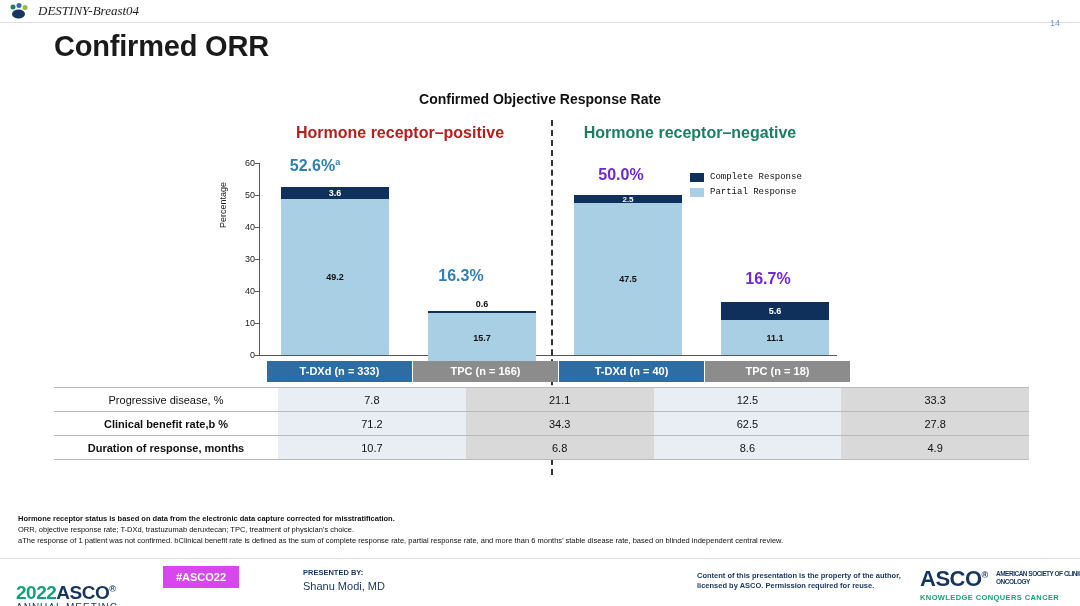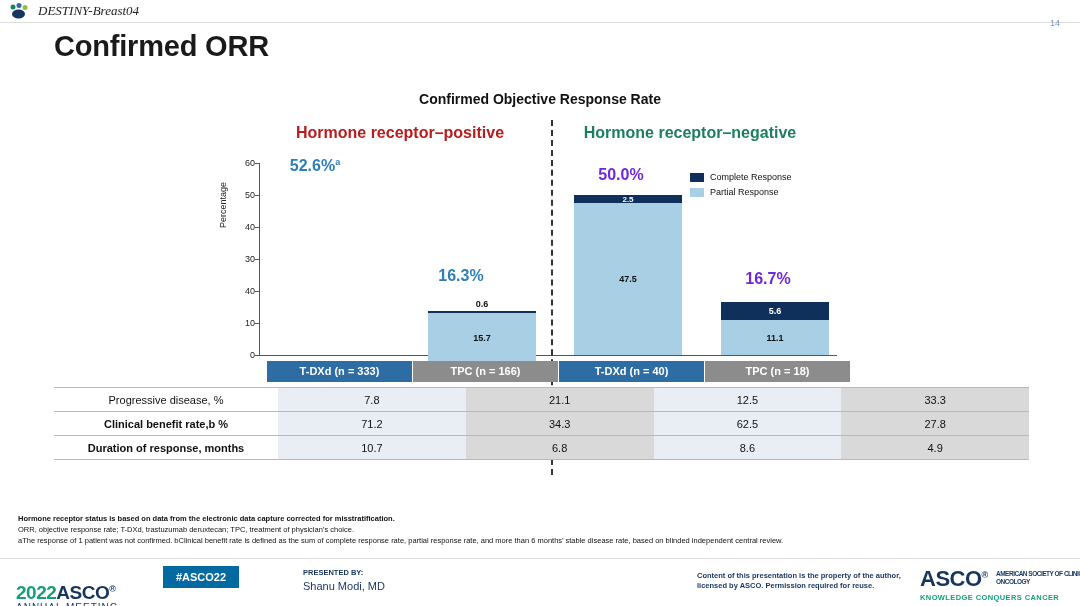--- a/index.html
+++ b/index.html
@@ -37,21 +37,21 @@
   .seg-val.dark{color:#ffffff;top:50%;transform:translateY(-50%);}
   .seg-val.light{color:#111;top:50%;transform:translateY(-50%);}
   .seg-val.outside{color:#111;top:-12px;}
 
   .total{position:absolute;font-size:16px;font-weight:bold;text-align:center;width:140px;}
   .total.blue{color:#2e7fb8;}
   .total.green{color:#6d28d9;}
   .total sup{font-size:9px;}
 
   
-  .legend{position:absolute;left:690px;top:172px;font-size:9px;color:#111;}
+  .legend{position:absolute;left:690px;top:172px;font-size:9px;color:#111;font-family:Liberation Mono, monospace;}
   .legend div{margin-bottom:5px;display:flex;align-items:center;}
   .legend .sw{width:14px;height:9px;margin-right:6px;display:inline-block;}
 
   
   .grpbox{position:absolute;top:361px;height:21px;line-height:21px;text-align:center;font-size:11px;font-weight:bold;color:#fff;}
   .grpbox.blue{background:#2e6ca4;}
   .grpbox.gray{background:#8c8c8c;}
 
   
   .tbl{position:absolute;left:54px;top:387px;width:975px;border-collapse:collapse;font-size:11px;color:#111;}
@@ -68,21 +68,21 @@
   .fn1{top:514px;font-weight:bold;}
   .fn2{top:525px;}
   .fn3{top:536px;}
 
   
   .footer{position:absolute;left:0;top:558px;width:1080px;height:48px;border-top:1px solid #dcdcdc;}
   .asco2022{position:absolute;left:16px;top:566px;margin-top:16px;}
   .asco2022 .l1{font-size:19px;font-weight:bold;color:#16355f;letter-spacing:-0.5px;}
   .asco2022 .l1 .yr{color:#16a07a;}
   .asco2022 .l2{font-size:10px;color:#16355f;letter-spacing:1px;margin-top:-2px;}
-  .hashtag{position:absolute;left:163px;top:566px;width:76px;height:22px;background:#0369a1;color:#fff;font-size:11px;font-weight:bold;text-align:center;line-height:22px;}
+  .hashtag{position:absolute;left:163px;top:566px;width:76px;height:22px;background:#d946ef;color:#fff;font-size:11px;font-weight:bold;text-align:center;line-height:22px;}
   .presented{position:absolute;left:303px;top:568px;font-size:7.5px;font-weight:bold;color:#16355f;}
   .presenter{position:absolute;left:303px;top:580px;font-size:11px;color:#16355f;}
   .rights{position:absolute;left:697px;top:571px;font-size:7.5px;font-weight:bold;color:#16355f;line-height:1.35;}
   .ascoright{position:absolute;left:920px;top:566px;}
   .ascoright .big{font-size:22px;font-weight:bold;color:#16355f;letter-spacing:-0.5px;}
   .ascoright .sm{position:absolute;left:76px;top:4px;font-size:6.5px;color:#16355f;line-height:1.3;width:100px;}
   .ascoright .tag{font-size:7.5px;font-weight:bold;color:#16a07a;letter-spacing:0.4px;margin-top:1px;}
 </style>
 </head>
 <body>
@@ -135,20 +135,28 @@
     </div>
   <div style="position:absolute;left:0;top:32px;">
       <span class="ytick">50</span>
       <span class="ytickmark"></span>
     </div>
   <div style="position:absolute;left:0;top:0px;">
       <span class="ytick">60</span>
       <span class="ytickmark"></span>
     </div>
 
+  <div class="bar" style="left:22px;height:168px;">
+    <div class="seg-complete" style="height:12px;">
+      <span class="seg-val dark">3.6</span>
+    </div>
+    <div class="seg-partial" style="height:156px;">
+      <span class="seg-val light">49.2</span>
+    </div>
+  </div>
 
   <div class="bar" style="left:169px;height:44px;">
     <div class="seg-complete" style="height:2px;">
       <span class="seg-val outside">0.6</span>
     </div>
     <div class="seg-partial" style="height:50px;">
       <span class="seg-val light">15.7</span>
     </div>
   </div>
 

